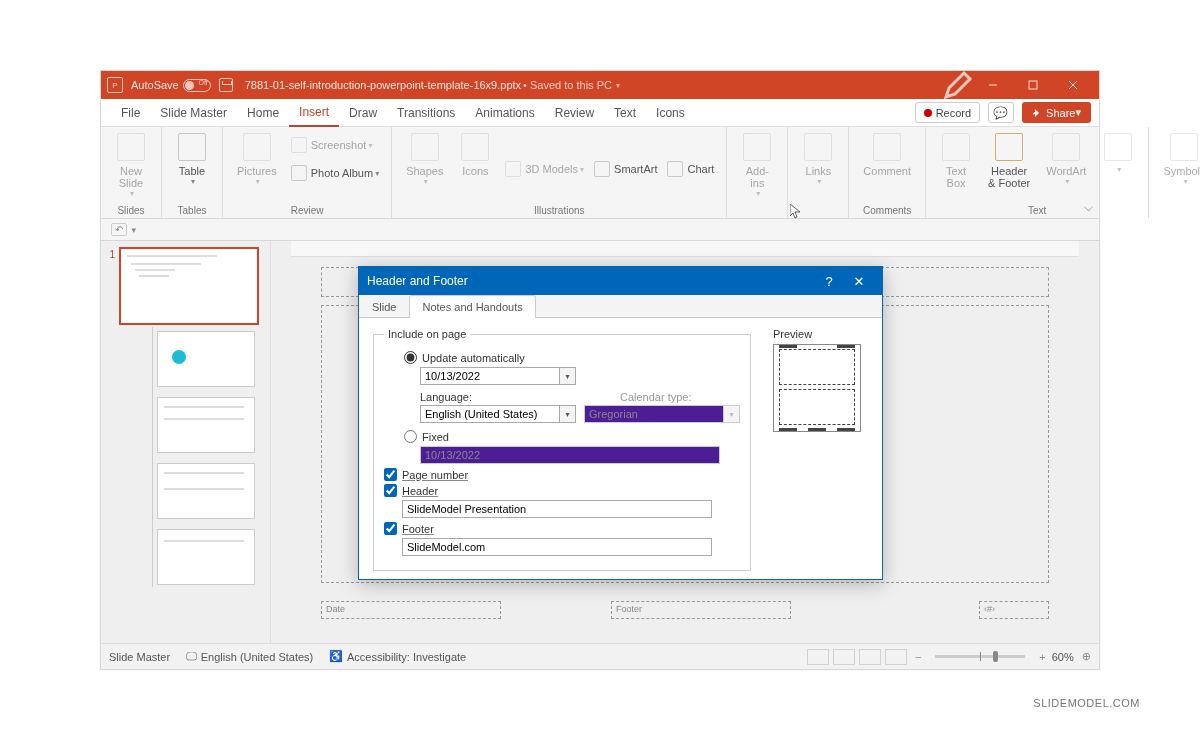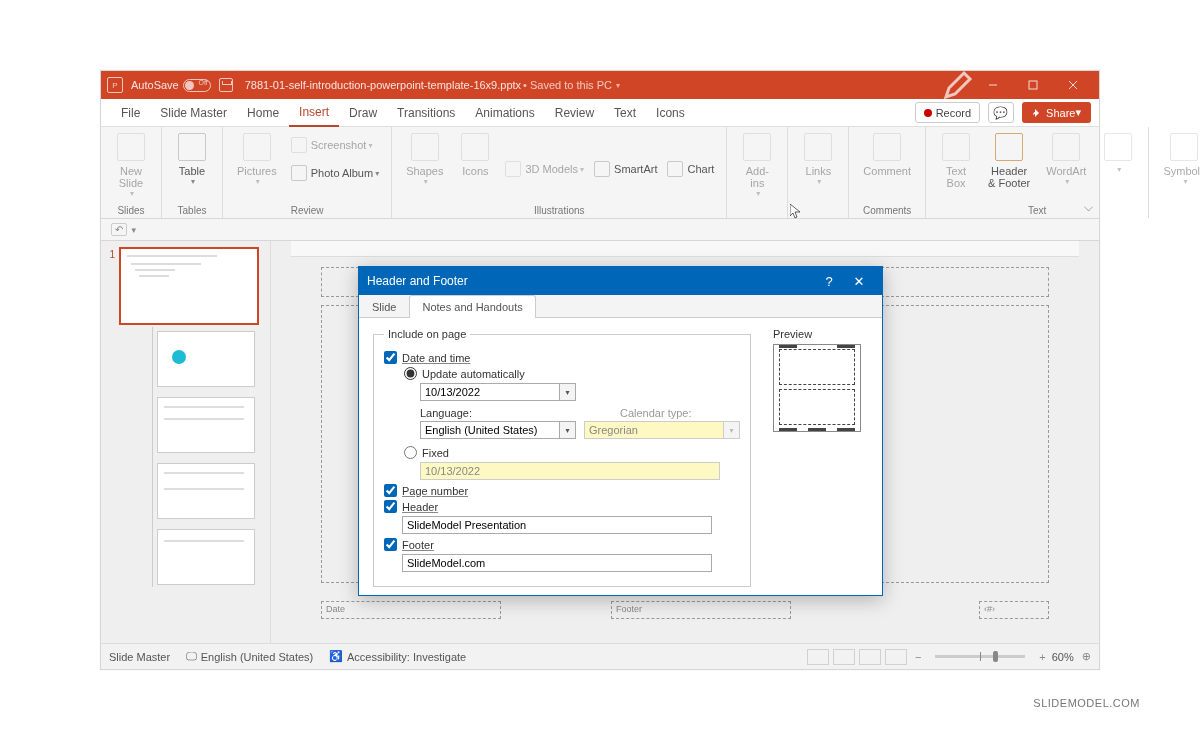--- a/index.html
+++ b/index.html
@@ -99,21 +99,21 @@
   .dialog .body .right{width:110px;margin-left:22px;}
   .dialog fieldset{border:1px solid #ccc;padding:8px 10px 10px;}
   .dialog legend{padding:0 4px;color:#333;}
   .dialog .cb-row{display:flex;align-items:center;margin:3px 0;}
   .dialog .cb-row input[type=checkbox]{margin-right:5px;accent-color:#0067b8;}
   .dialog .cb-row .u{text-decoration:underline;text-decoration-color:#888;}
   .dialog .radio-row{display:flex;align-items:center;margin:3px 0 3px 20px;}
   .dialog .radio-row input[type=radio]{margin-right:5px;accent-color:#333;}
   .dialog .field-row{margin:2px 0 4px 36px;display:flex;gap:8px;}
   .dialog .textbox{border:1px solid #aaa;background:#fff;height:18px;font-size:11px;padding:1px 4px;}
-  .dialog .textbox.dis{background:#fef9c3;color:#888;border-color:#ccc;}
+  .dialog .textbox.dis{background:#4c1d95;color:#888;border-color:#ccc;}
   .dialog .combo{display:flex;}
   .dialog .combo .cb-btn{width:16px;border:1px solid #aaa;border-left:none;background:#f4f4f4;display:flex;align-items:center;justify-content:center;font-size:8px;color:#555;}
   .dialog .lbl-above{margin:2px 0 2px 36px;color:#333;}
   .dialog .lbl-above.dis{color:#999;}
   .dialog .txtinput{margin:2px 0 4px 18px;}
   .dialog .txtinput .textbox{width:310px;}
   .dialog .preview-label{font-size:11px;margin-bottom:4px;}
   .dialog .preview-box{width:88px;height:88px;border:1px solid #888;padding:3px;position:relative;background:#fff;}
   .dialog .preview-box .pg{border:1px dashed #444;position:absolute;}
   .dialog .preview-box .pg.top{left:5px;right:5px;top:4px;height:36px;}
@@ -431,24 +431,20 @@
   </div>
   <div class="tabs">
     <div class="tab">Slide</div>
     <div class="tab active">Notes and Handouts</div>
   </div>
   <div class="body">
     <div class="left">
       <fieldset>
         <legend>Include on page</legend>
 
-        <div class="cb-row">
-            <input type="checkbox" checked="" style="">
-            <span><span class="u">Date and time</span></span>
-          </div>
 
         <div class="radio-row">
             <input type="radio" checked="" style="">
             <span><span class="u">Update automatically</span></span>
           </div>
 
         <div class="field-row">
           <div class="combo">
               <input class="textbox" style="width: 140px;" value="10/13/2022">
               <div class="cb-btn">▾</div>

